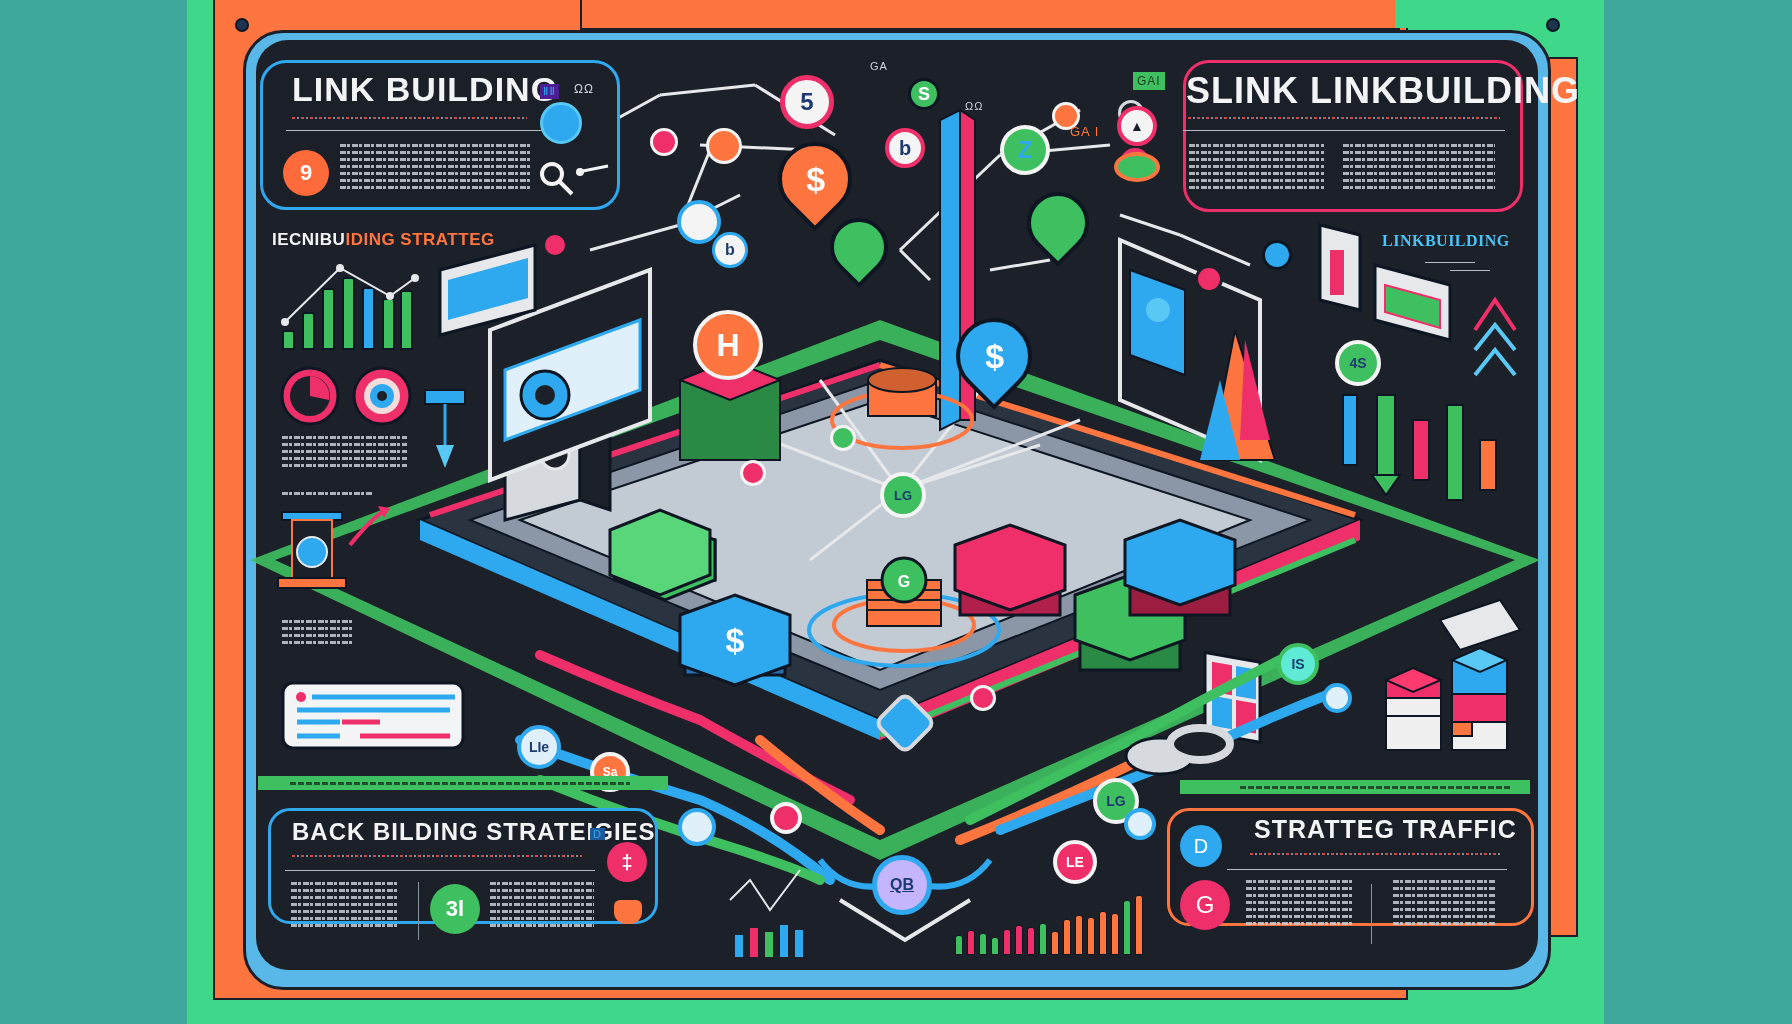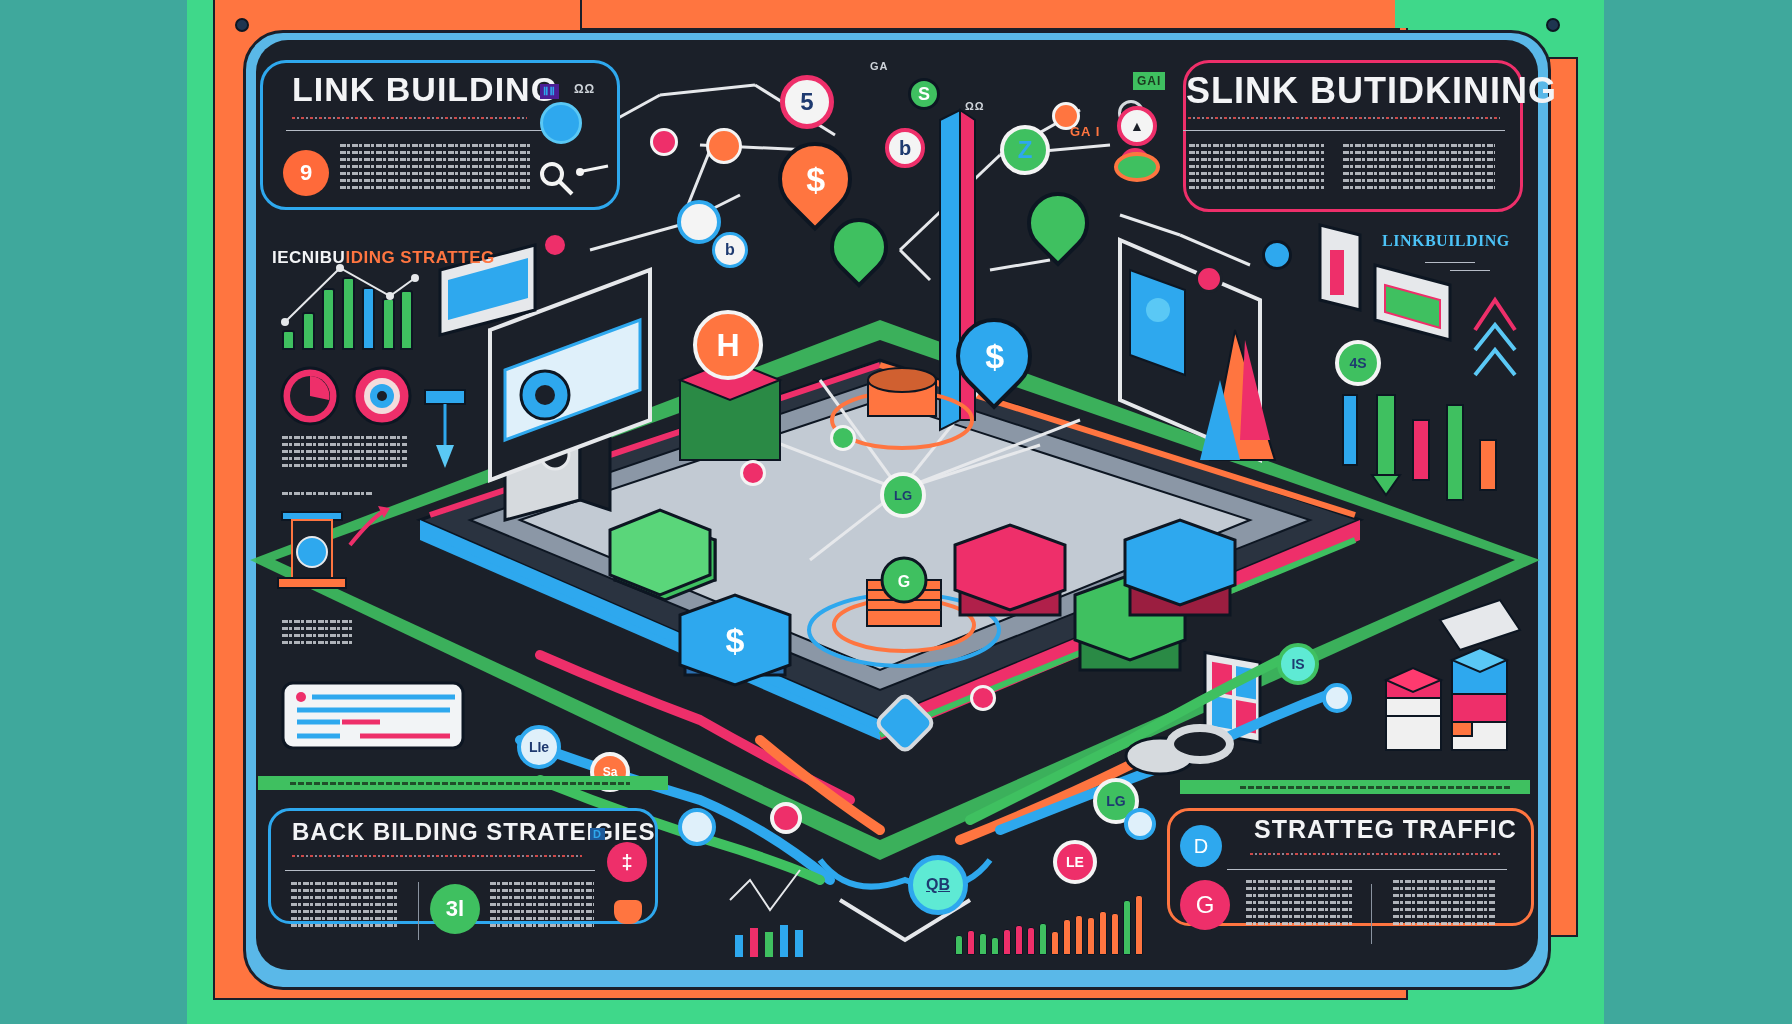--- a/index.html
+++ b/index.html
@@ -24,33 +24,33 @@
   .panel-tr { left: 1183px; top: 60px; width: 340px; height: 152px; border: 3px solid #ee2f6a; }
   .panel-bl { left: 268px; top: 808px; width: 390px; height: 116px; border: 3px solid #2ea8ee; border-radius: 22px; }
   .panel-br { left: 1167px; top: 808px; width: 367px; height: 118px; border: 3px solid #ff7540; border-radius: 22px; }
 
   .title { position: absolute; color: #f3f4f6; font-weight: bold; letter-spacing: 1px; white-space: nowrap; }
   .title-tl { left: 292px; top: 70px; font-size: 34px; }
   .title-tr { left: 1186px; top: 70px; font-size: 36px; }
   .title-bl { left: 292px; top: 818px; font-size: 24px; }
   .title-br { left: 1254px; top: 815px; font-size: 25px; }
   .subtitle { position: absolute; font-weight: bold; font-size: 17px; letter-spacing: 0.5px; white-space: nowrap; }
-  .sub-left { left: 272px; top: 230px; color: #f3f4f6; margin-top: 18px; }
+  .sub-left { left: 272px; top: 230px; color: #f3f4f6; }
   .sub-left .accent { color: #ff7540; }
   .sub-right { left: 1382px; top: 232px; color: #4cc3f7; font-size: 16px; font-family: Liberation Serif, serif; }
 
   .dotline { position: absolute; height: 2px; background: repeating-linear-gradient(90deg, #d04848 0 3px, transparent 3px 5px, #889 5px 7px, transparent 7px 9px); }
   .hrule { position: absolute; height: 1px; background: #b6bcc6; }
   .textblock { position: absolute; }
   .textblock i { display: block; height: 3px; margin-bottom: 4px; background: repeating-linear-gradient(90deg, #c9cdd3 0 6px, transparent 6px 7px, #c9cdd3 7px 10px, transparent 10px 12px); opacity: 0.85; }
   .vdiv { position: absolute; width: 1px; background: #8a93a0; }
 
   .badge { position: absolute; border-radius: 50%; display: flex; align-items: center; justify-content: center; color: #fff; font-weight: bold; }
 
-  .small-label { position: absolute; font-size: 11px; font-weight: bold; color: #cfd4da; letter-spacing: 1px; }
+  .small-label { position: absolute; font-size: 11px; font-weight: normal; color: #cfd4da; letter-spacing: 1px; }
 
   .bar { position: absolute; bottom: 0; border: 2px solid #0d1622; border-radius: 3px 3px 0 0; }
 
   svg { position: absolute; overflow: visible; }
 </style>
 </head>
 <body>
 
 <div class="bg-teal-left"></div>
 <div class="bg-teal-right"></div>
@@ -291,21 +291,21 @@
 <div class="badge" style="left:542px;top:232px;width:26px;height:26px;background:#ee2f6a;border:3px solid #1b2029;"></div>
 <div class="badge" style="left:830px;top:425px;width:26px;height:26px;background:#3fc060;border:3px solid #f4f4f4;"></div>
 <div class="badge" style="left:740px;top:460px;width:26px;height:26px;background:#ee2f6a;border:3px solid #f4f4f4;"></div>
 <div class="badge" style="left:970px;top:685px;width:26px;height:26px;background:#ee2f6a;border:3px solid #f4f4f4;"></div>
 <div class="badge" style="left:882px;top:700px;width:46px;height:46px;background:#2ea8ee;border:4px solid #d6dade;border-radius:10px;transform:rotate(45deg);"></div>
 
 <div class="badge" style="left:517px;top:725px;width:44px;height:44px;background:#dff0fa;border:4px solid #2ea8ee;color:#1e3a70;font-size:14px;">LIe</div>
 <div class="badge" style="left:590px;top:752px;width:40px;height:40px;background:#ff7540;border:4px solid #f4f4f4;font-size:12px;">Sa</div>
 <div class="badge" style="left:678px;top:808px;width:38px;height:38px;background:#dff0fa;border:4px solid #2ea8ee;"></div>
 <div class="badge" style="left:770px;top:802px;width:32px;height:32px;background:#ee2f6a;border:4px solid #f4f4f4;"></div>
-<div class="badge" style="left:908px;top:855px;width:60px;height:60px;background:#5eead4;border:5px solid #2ea8ee;color:#1e3a70;font-size:16px;text-decoration:underline;">QB</div>
+<div class="badge" style="left:872px;top:855px;width:60px;height:60px;background:#c4b5fd;border:5px solid #2ea8ee;color:#1e3a70;font-size:16px;text-decoration:underline;">QB</div>
 <div class="badge" style="left:1053px;top:840px;width:44px;height:44px;background:#ee2f6a;border:4px solid #f4f4f4;font-size:14px;">LE</div>
 <div class="badge" style="left:1093px;top:778px;width:46px;height:46px;background:#3fc060;border:4px solid #f4f4f4;color:#1e3a70;font-size:14px;">LG</div>
 <div class="badge" style="left:1124px;top:808px;width:32px;height:32px;background:#dff0fa;border:4px solid #2ea8ee;"></div>
 <div class="badge" style="left:1277px;top:643px;width:42px;height:42px;background:#5eead4;border:4px solid #3fc060;color:#1e3a70;font-size:14px;">IS</div>
 <div class="badge" style="left:1322px;top:683px;width:30px;height:30px;background:#dff0fa;border:4px solid #2ea8ee;"></div>
 
 <div class="info-panel panel-tl"></div>
 <div class="title title-tl">LINK BUILDING</div>
 <div class="dotline" style="left:292px;top:117px;width:235px;"></div>
 <div class="hrule" style="left:286px;top:130px;width:260px;"></div>
@@ -323,21 +323,21 @@
 <svg width="60" height="40" style="left:538px;top:160px;">
   <circle cx="14" cy="14" r="10" fill="none" stroke="#f4f4f4" stroke-width="4"></circle>
   <line x1="22" y1="22" x2="34" y2="34" stroke="#f4f4f4" stroke-width="4"></line>
   <line x1="40" y1="12" x2="70" y2="6" stroke="#f4f4f4" stroke-width="3"></line>
   <circle cx="42" cy="12" r="4" fill="#f4f4f4"></circle>
 </svg>
 <div class="small-label" style="left:540px;top:84px;color:#2ea8ee;background:#4c1d95;padding:1px 3px;">ⅡⅡ</div>
 <div class="small-label" style="left:574px;top:82px;font-size:12px;">ΩΩ</div>
 
 <div class="info-panel panel-tr"></div>
-<div class="title title-tr">SLINK BUTIDKINING</div>
+<div class="title title-tr">SLINK LINKBUILDING</div>
 <div class="dotline" style="left:1188px;top:117px;width:312px;"></div>
 <div class="hrule" style="left:1183px;top:130px;width:322px;"></div>
 <div class="textblock" style="left:1189px;top:144px;width:135px;">
     <i></i>
     <i></i>
     <i></i>
     <i></i>
     <i></i>
     <i></i>
     <i></i>

